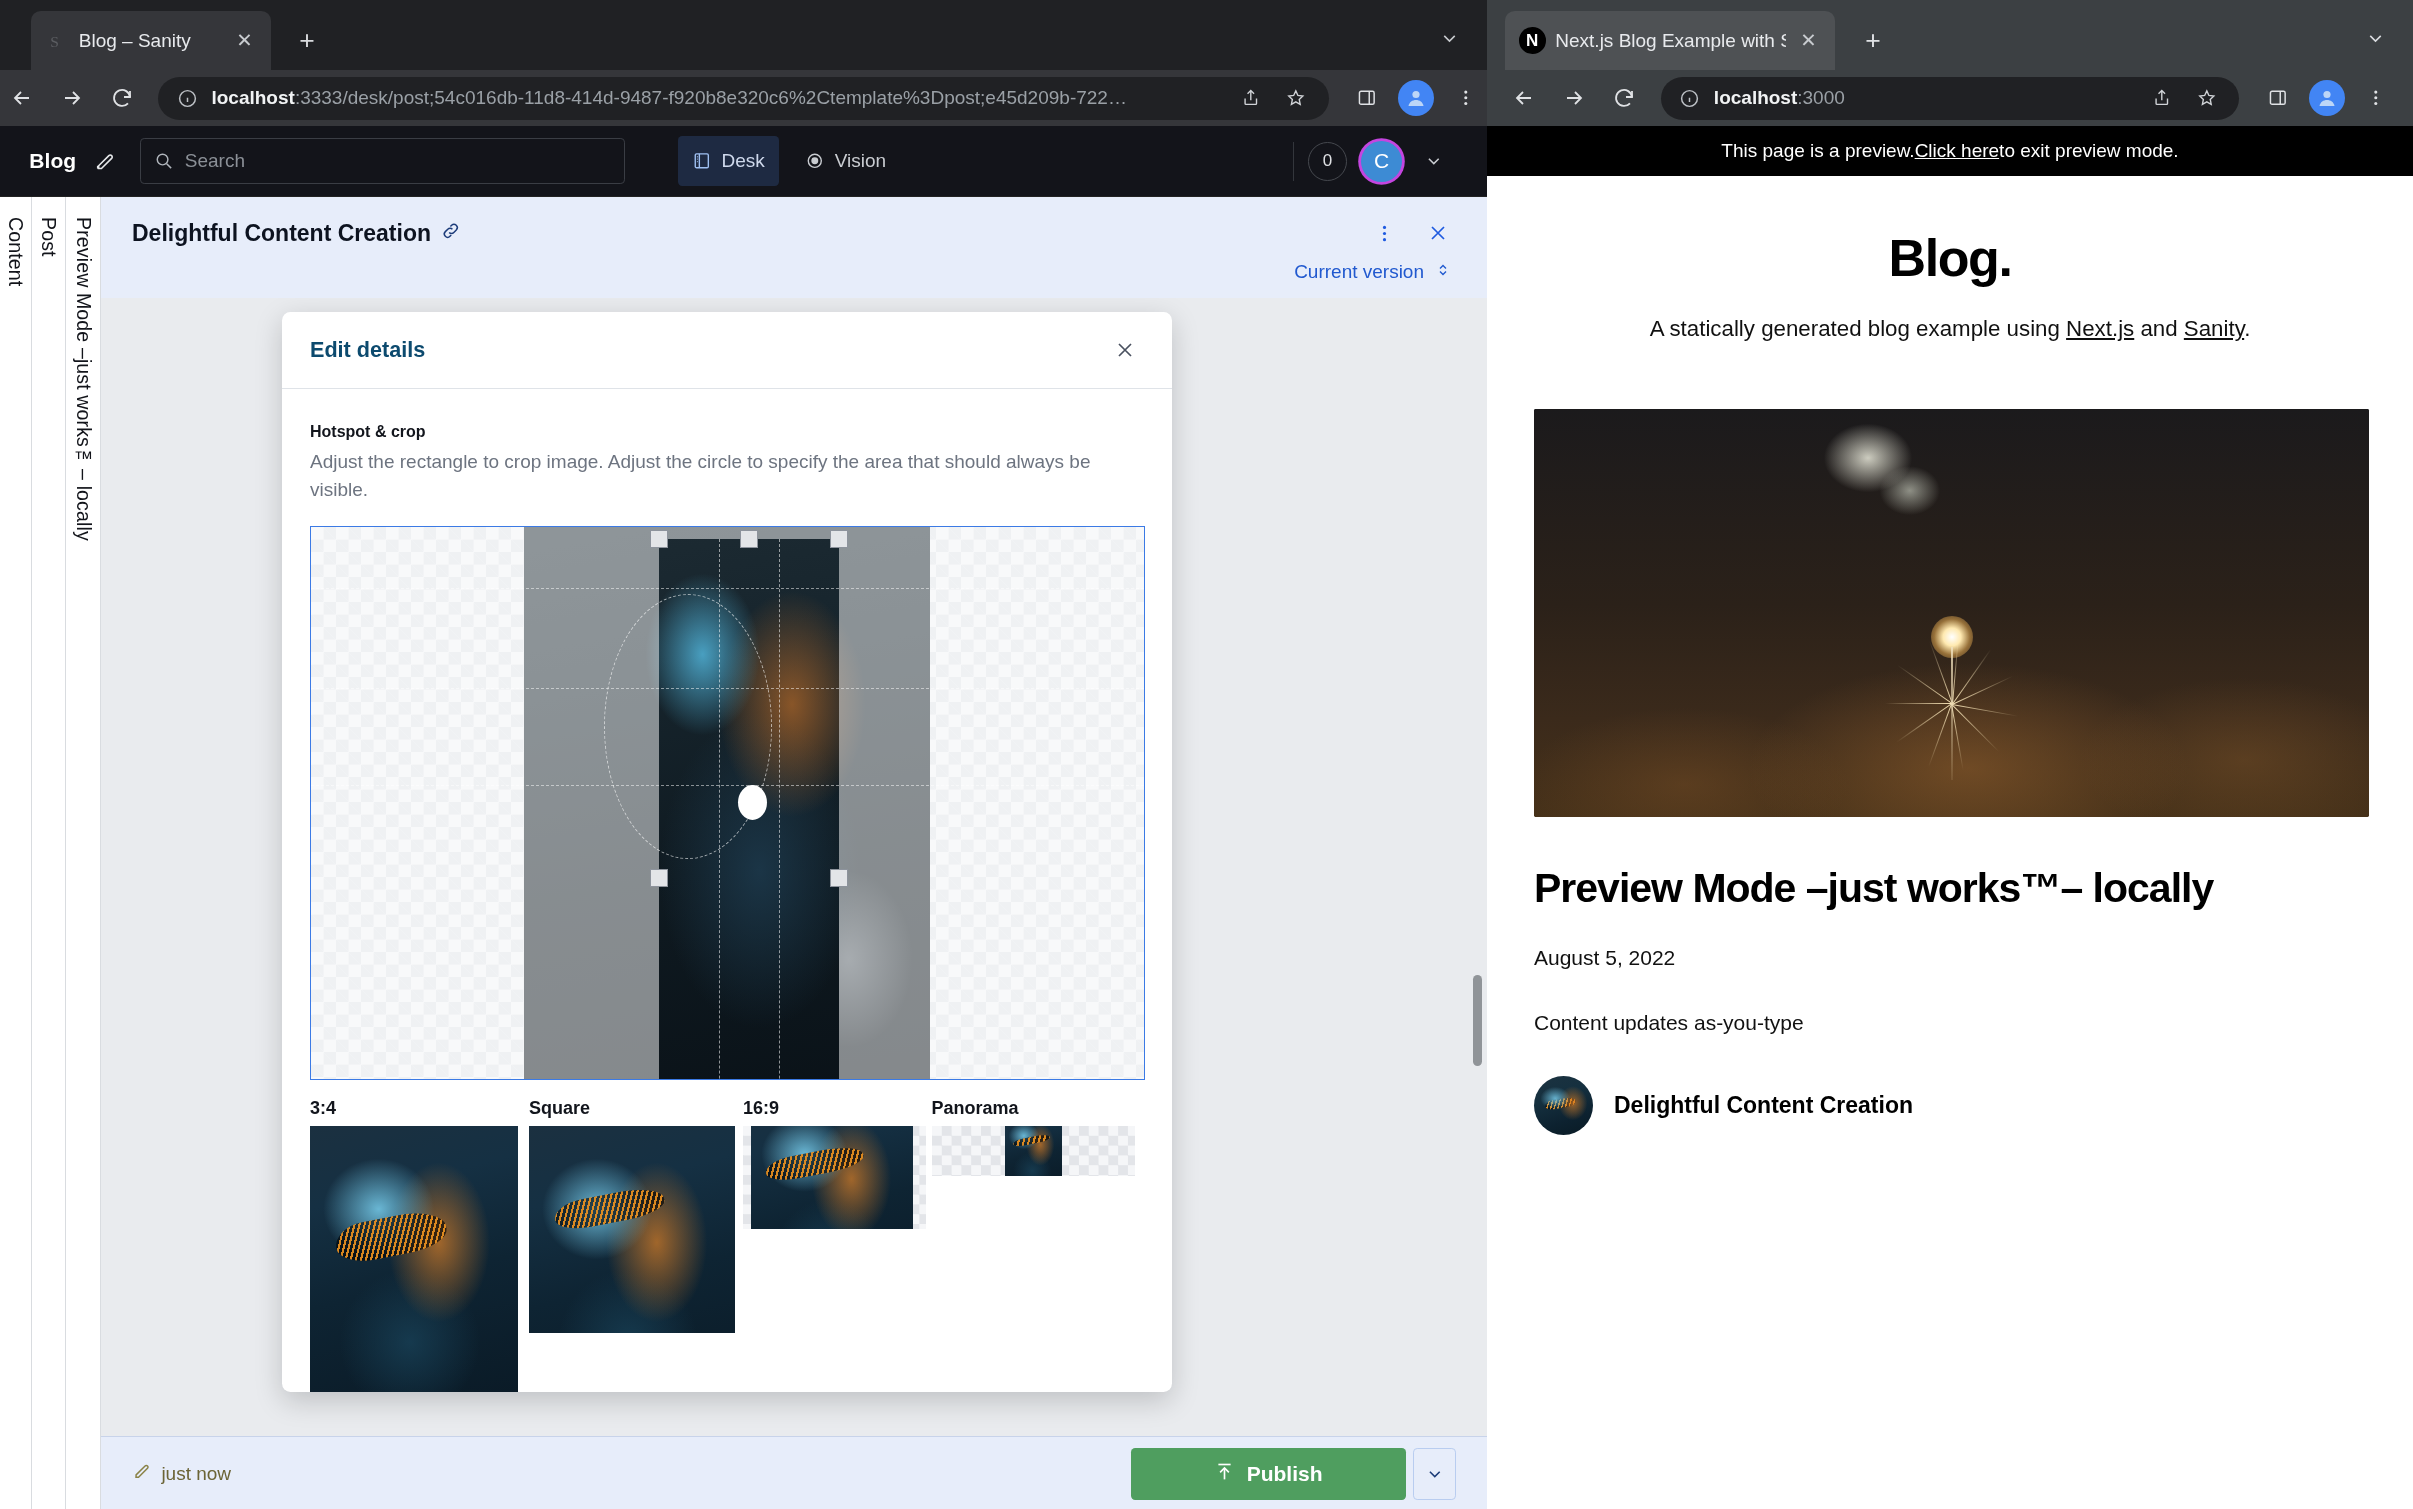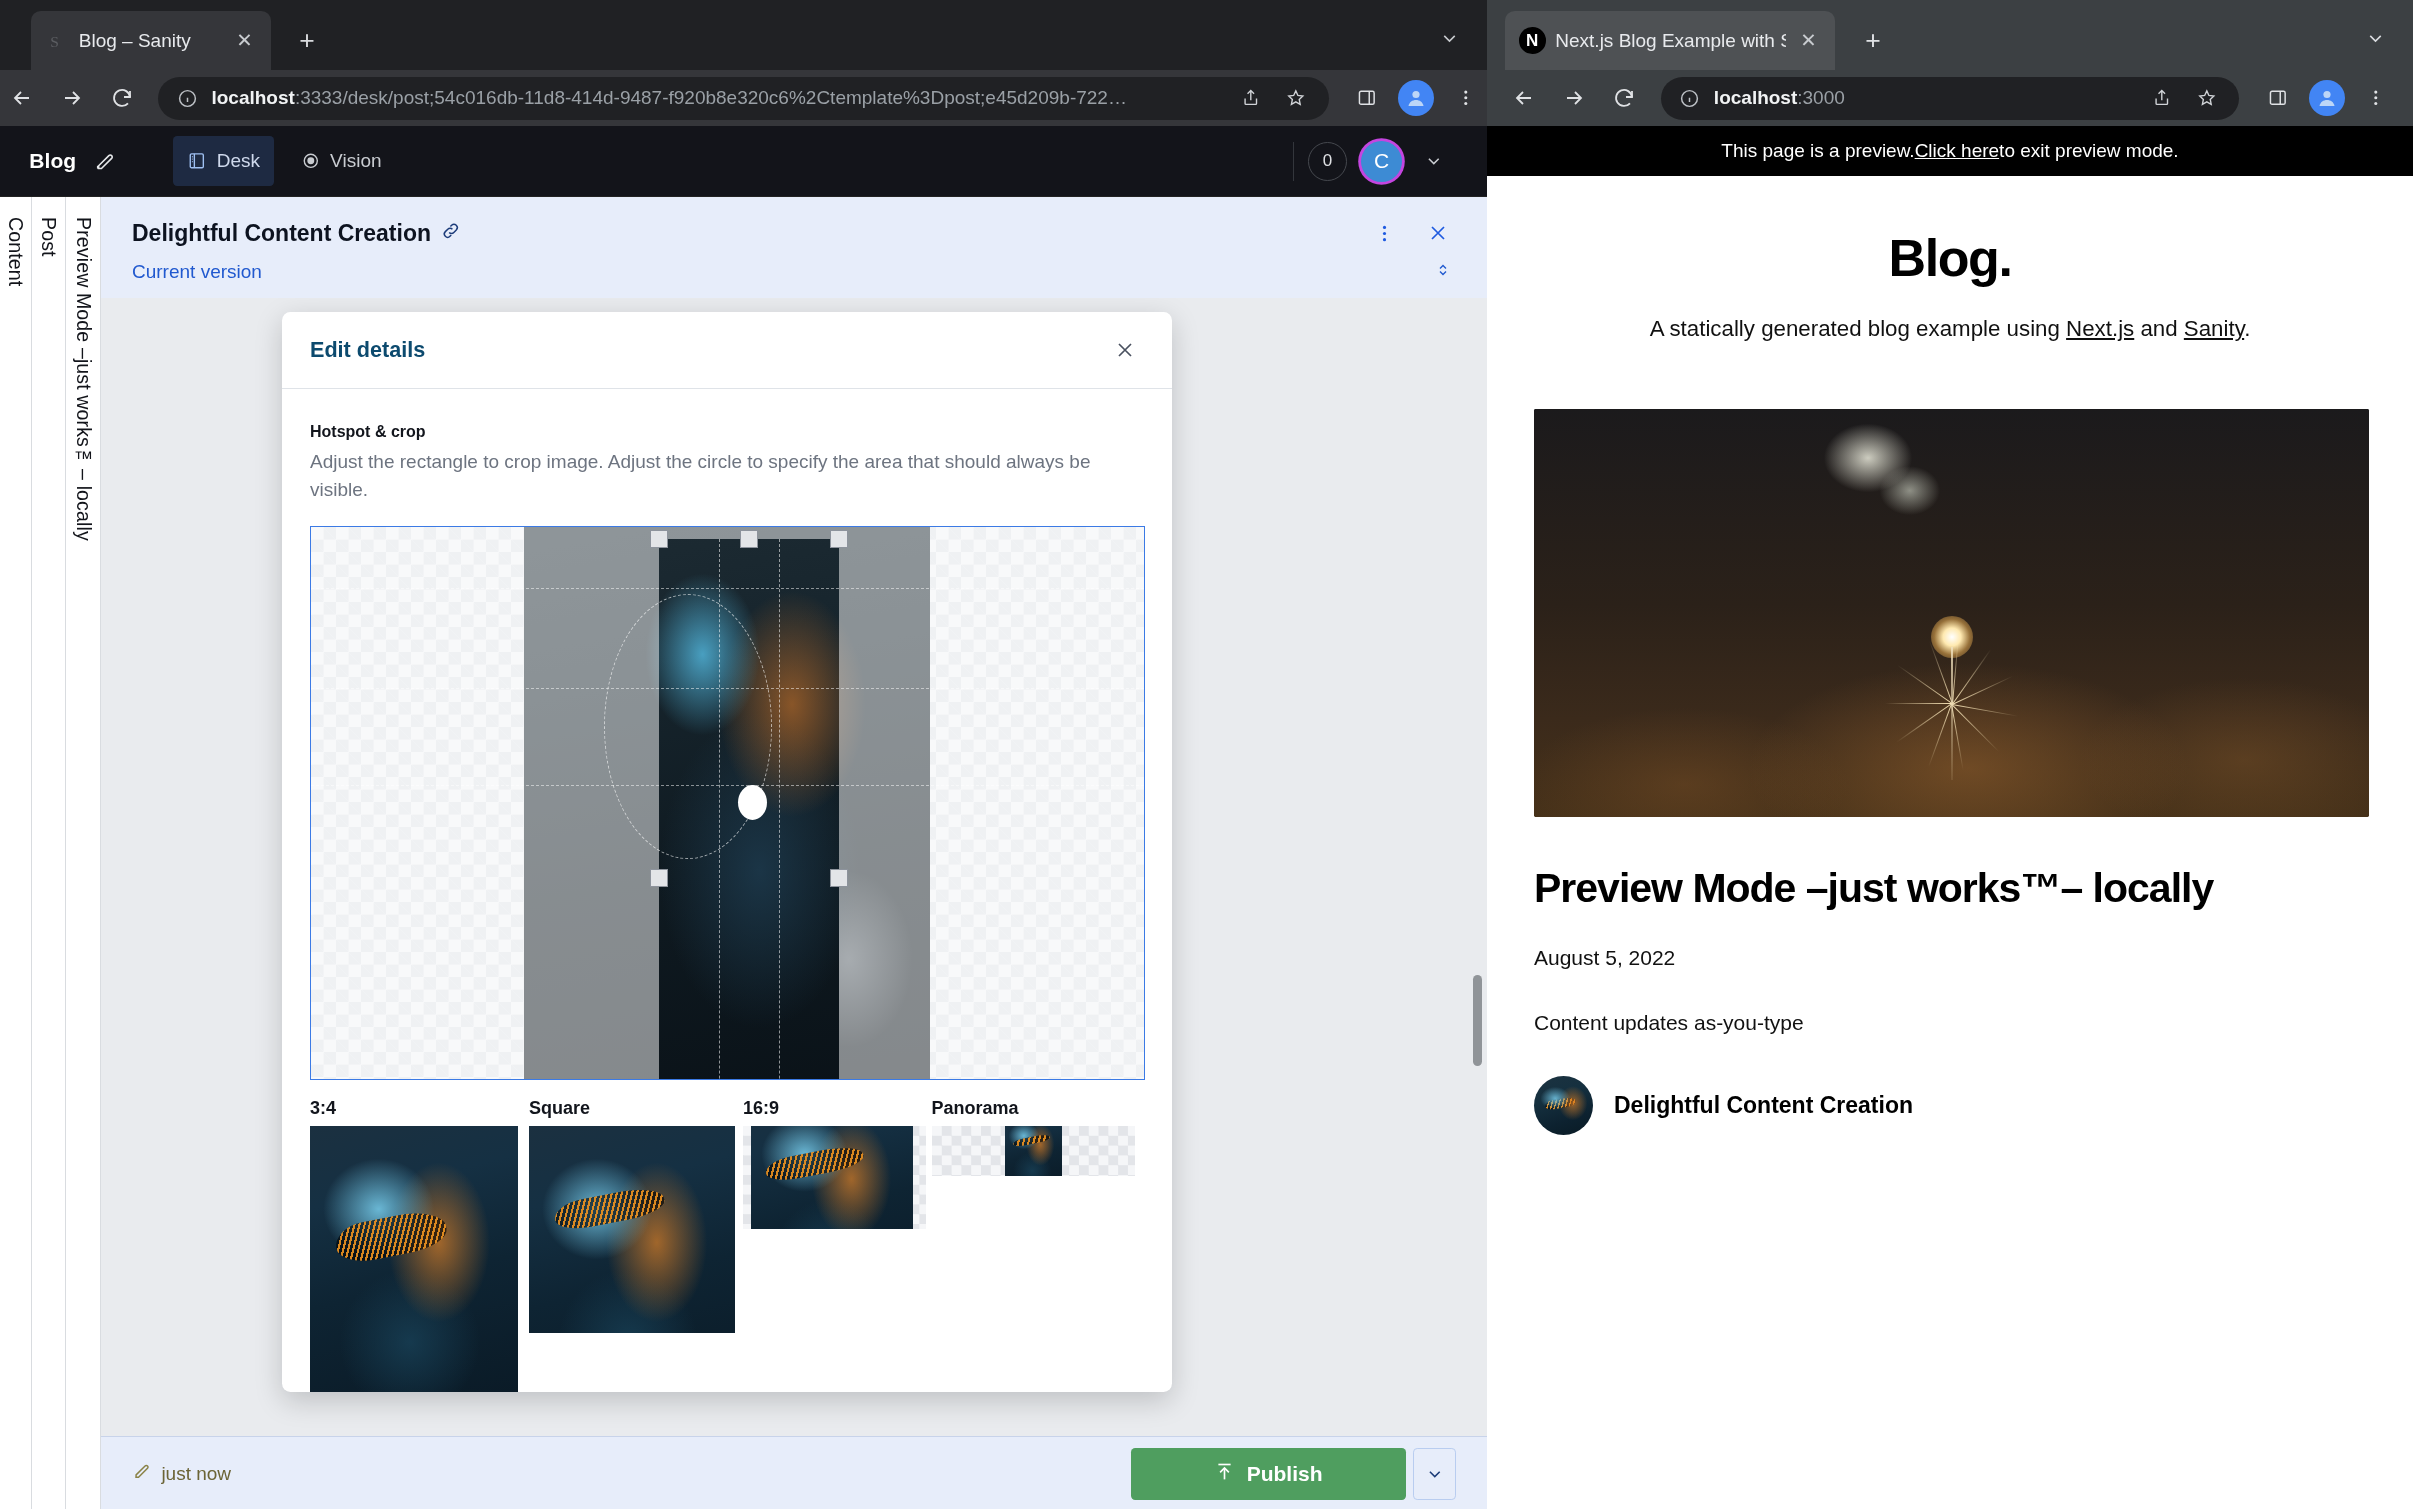--- a/index.html
+++ b/index.html
@@ -63,21 +63,21 @@
   .vpane.p1 { width: 32px; }
   .vpane.p2 { width: 34px; }
   .vpane.p3 { width: 35px; }
 
   .doc-pane { flex: 1; display: flex; flex-direction: column; position: relative; min-width: 0; }
   .doc-header { background: #e7edfa; padding: 18px 31px 14px 31px; flex: none; }
   .doc-header-row { display: flex; align-items: center; }
   .doc-title { font-size: 23px; font-weight: 700; color: #0d1320; display: flex; align-items: center; gap: 9.8px; }
   .doc-header-acts { margin-left: auto; display: flex; align-items: center; gap: 18px; color: #1e5ae0; }
   .icon-btn { width: 36px; height: 36px; display:flex;align-items:center;justify-content:center; }
-  .doc-version { display: flex; justify-content: space-between; align-items: center; gap: 9.8px; margin-top: 9.8px; color: #2159cf; font-size: 19px; padding-right: 4.2px; }
+  .doc-version { display: flex; justify-content: flex-end; align-items: center; gap: 9.8px; margin-top: 9.8px; color: #2159cf; font-size: 19px; padding-right: 4.2px; }
 
   .doc-content { flex: 1; position: relative; background: #e9ebee; overflow: hidden; }
 
   .modal {
     position: absolute; left: 181px; top: 14.7px; width: 890px; height: 1080px;
     background: #fff; border-radius: 8.4px; box-shadow: 0 8.4px 28px rgba(0,0,0,.18);
     display: flex; flex-direction: column; overflow: hidden;
   }
   .modal-head { height: 77px; border-bottom: 0.7px solid #dfe3e8; display: flex; align-items: center; padding: 0 28px; flex: none; }
   .modal-title { font-size: 21.6px; font-weight: 700; color: #0c4a6e; text-align: center; }
@@ -311,20 +311,27 @@
 
     <div class="sanity">
 
       <div class="sanity-nav">
         <div class="s-logo">Blog</div>
         <div class="s-edit-icon">
           <svg width="22.3" height="22.3" viewBox="0 0 24 24" fill="none" stroke="#e6e8ea" stroke-width="1.7">
               <path d="M4 20h4l11-11a2.1 2.1 0 10-3-3L5 17v3z"></path>
               <path d="M4 20v-3"></path>
             </svg>
+        </div>
+        <div class="s-search">
+          <svg width="19.6" height="19.6" viewBox="0 0 24 24" fill="none" stroke="#b0b5bc" stroke-width="1.8">
+              <circle cx="10.5" cy="10.5" r="6.5"></circle>
+              <path d="M15.5 15.5L21 21"></path>
+            </svg>
+          <span class="s-search-ph">Search</span>
         </div>
         <div class="s-tab active">
           <svg width="19.6" height="19.6" viewBox="0 0 24 24" fill="none" stroke="#9fc0f2" stroke-width="1.7">
               <rect x="4" y="3.5" width="16" height="17" rx="1.6"></rect>
               <path d="M9 3.5v17"></path>
               <path d="M6 7h1M6 10h1M6 13h1"></path>
             </svg>
           <span>Desk</span>
         </div>
         <div class="s-tab">

